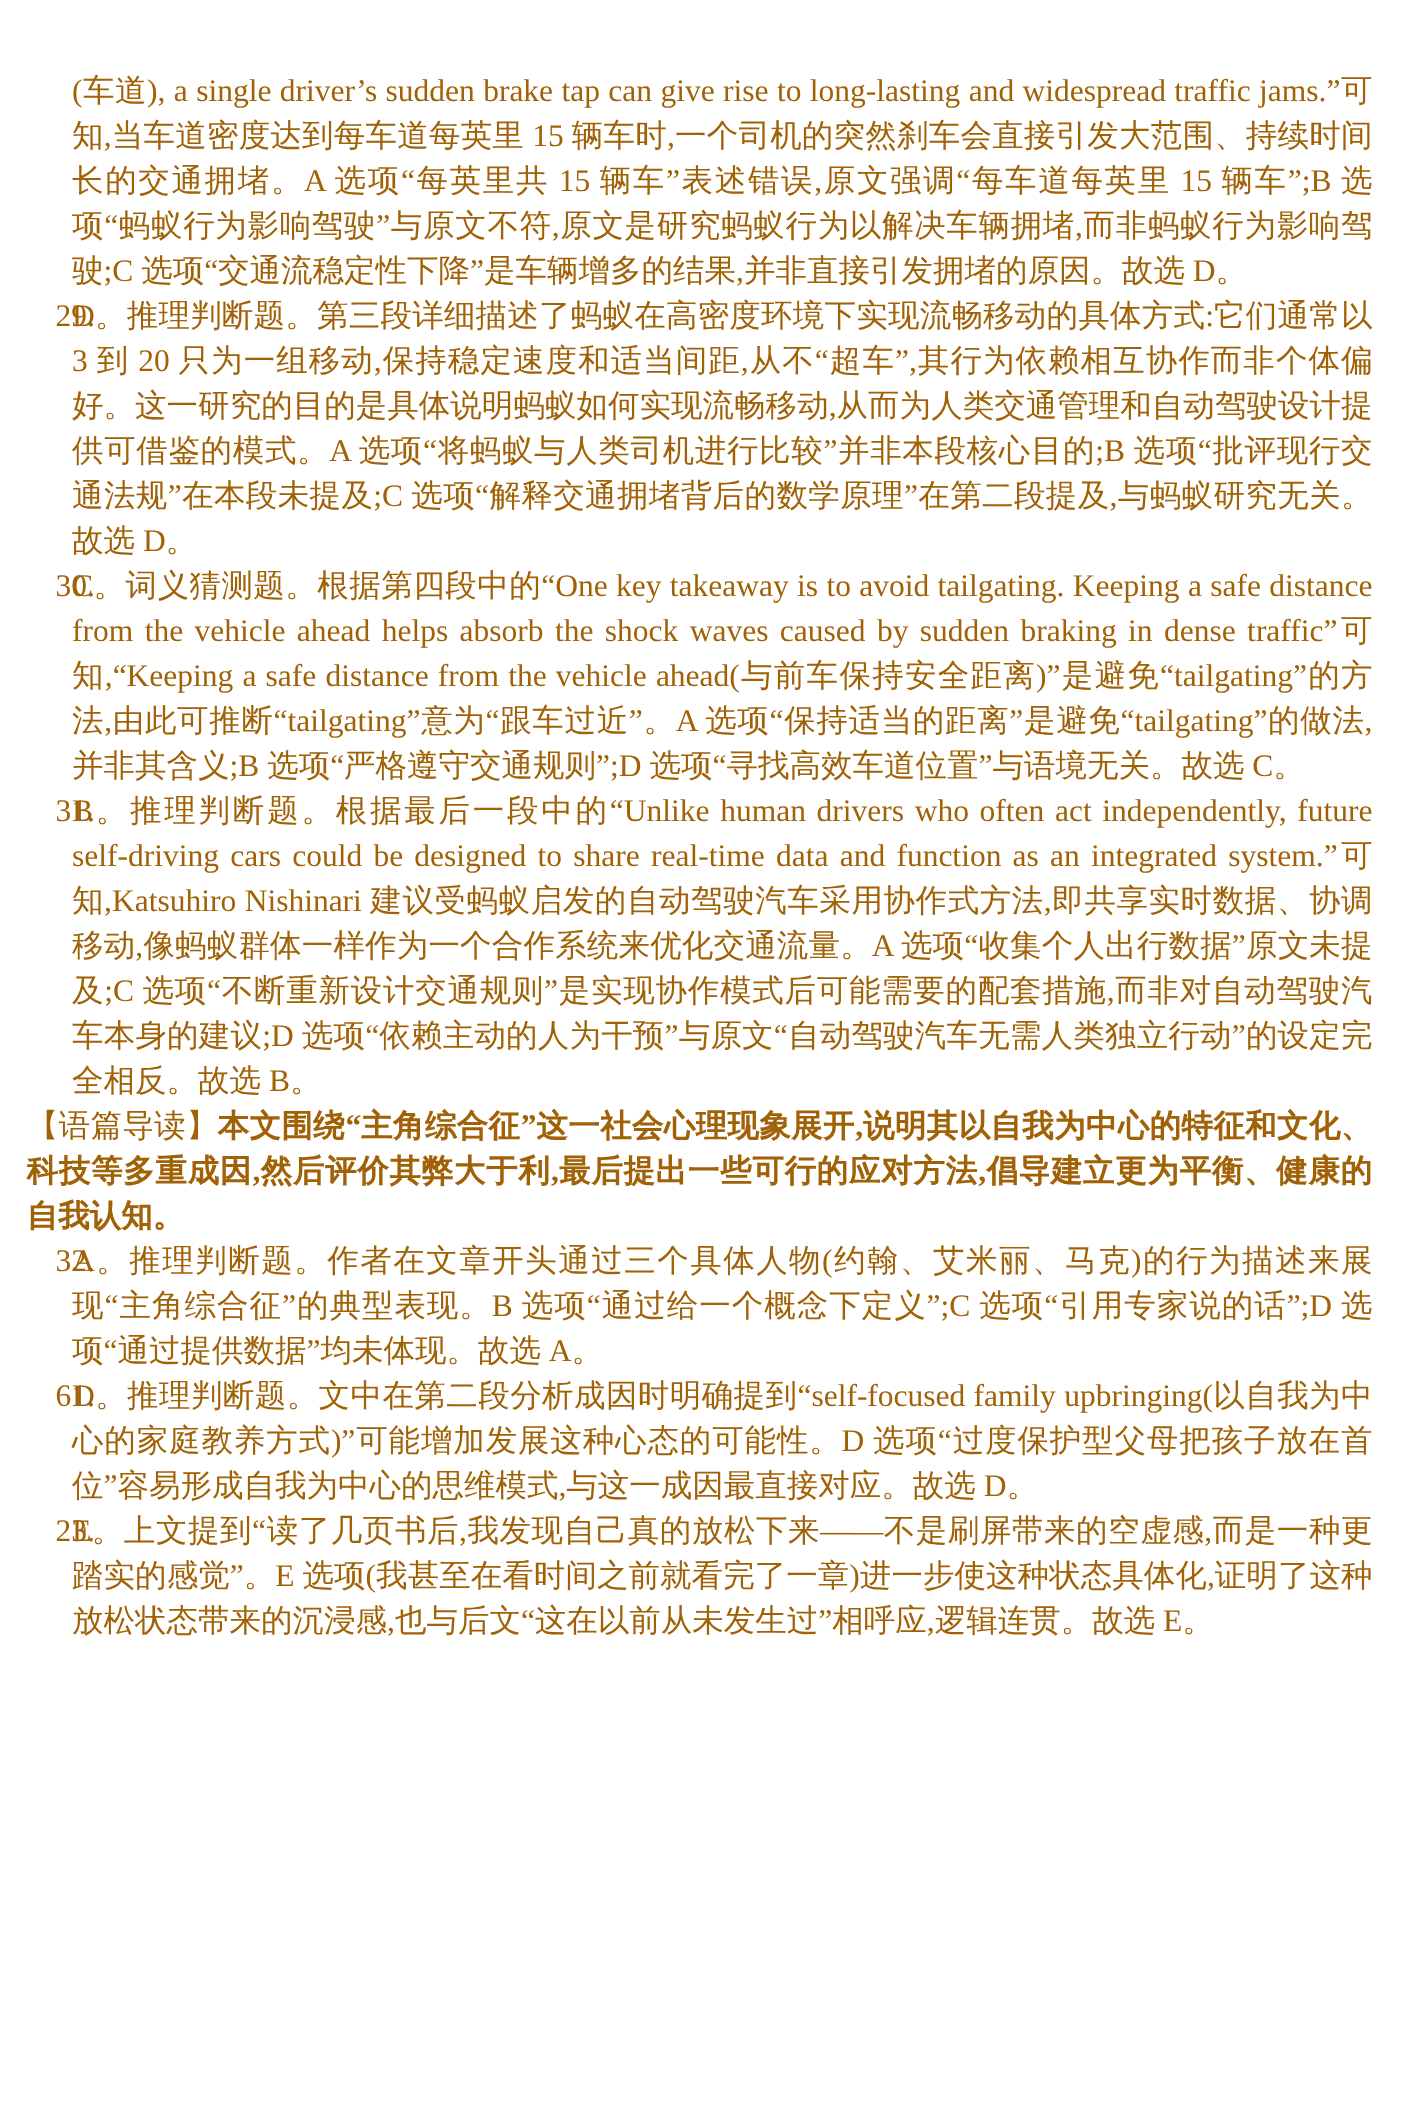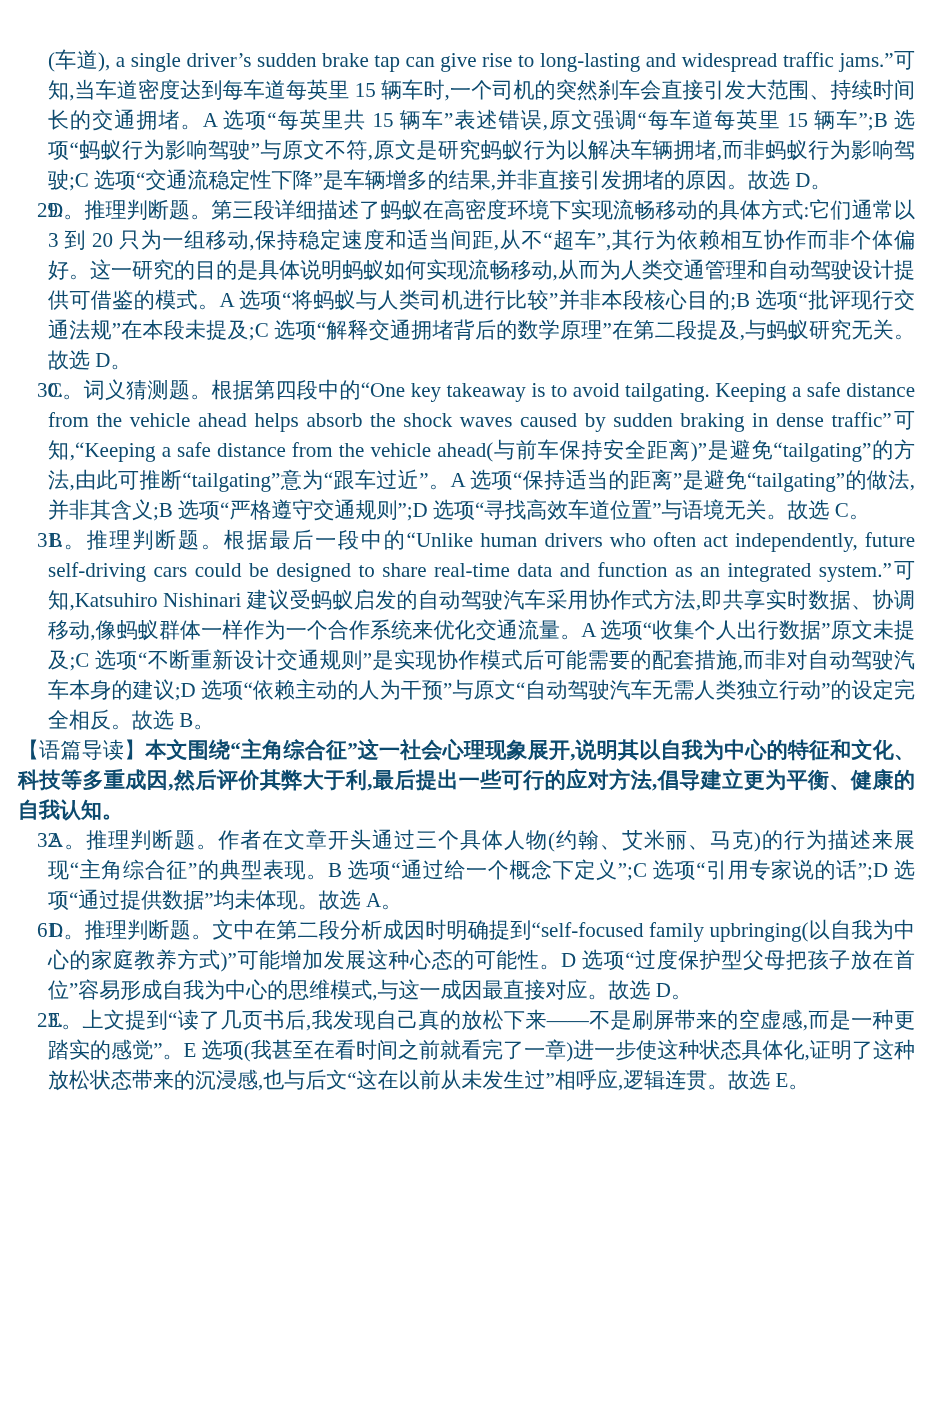--- a/index.html
+++ b/index.html
@@ -6,21 +6,21 @@
   .page {
     position: relative;
     width: 950px;
     height: 1416px;
     box-sizing: border-box;
     background: #ffffff;
     padding: 45px 35px 10px 18px;
     font-family: "Liberation Serif", "DejaVu Serif", serif;
     font-size: 21px;
     line-height: 30px;
-    color: #0c4a6e;
+    color: #a16207;
     overflow: hidden;
   }
   .block { margin: 0; text-align: justify; text-justify: inter-ideograph; }
   .hang { position: relative; padding-left: 30px; }
   .hang .num {
     position: absolute;
     left: 0; top: 0;
     width: 30px;
     white-space: nowrap;
     margin-left: 19px;

